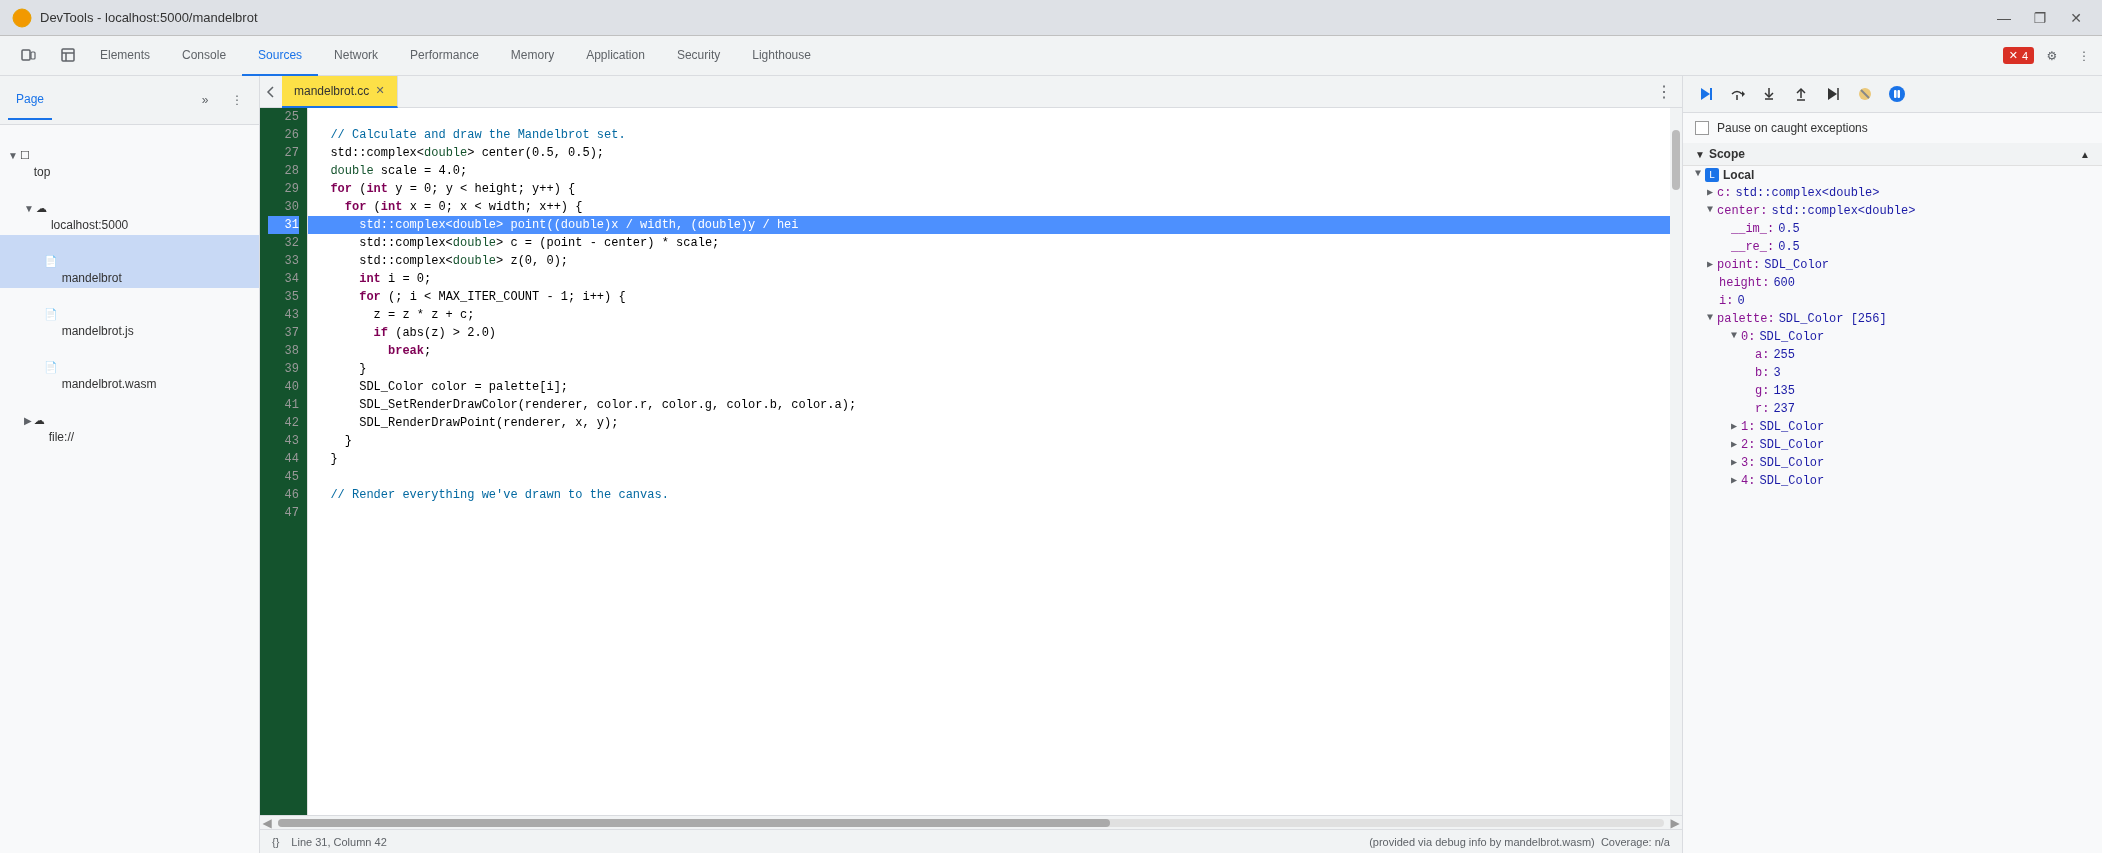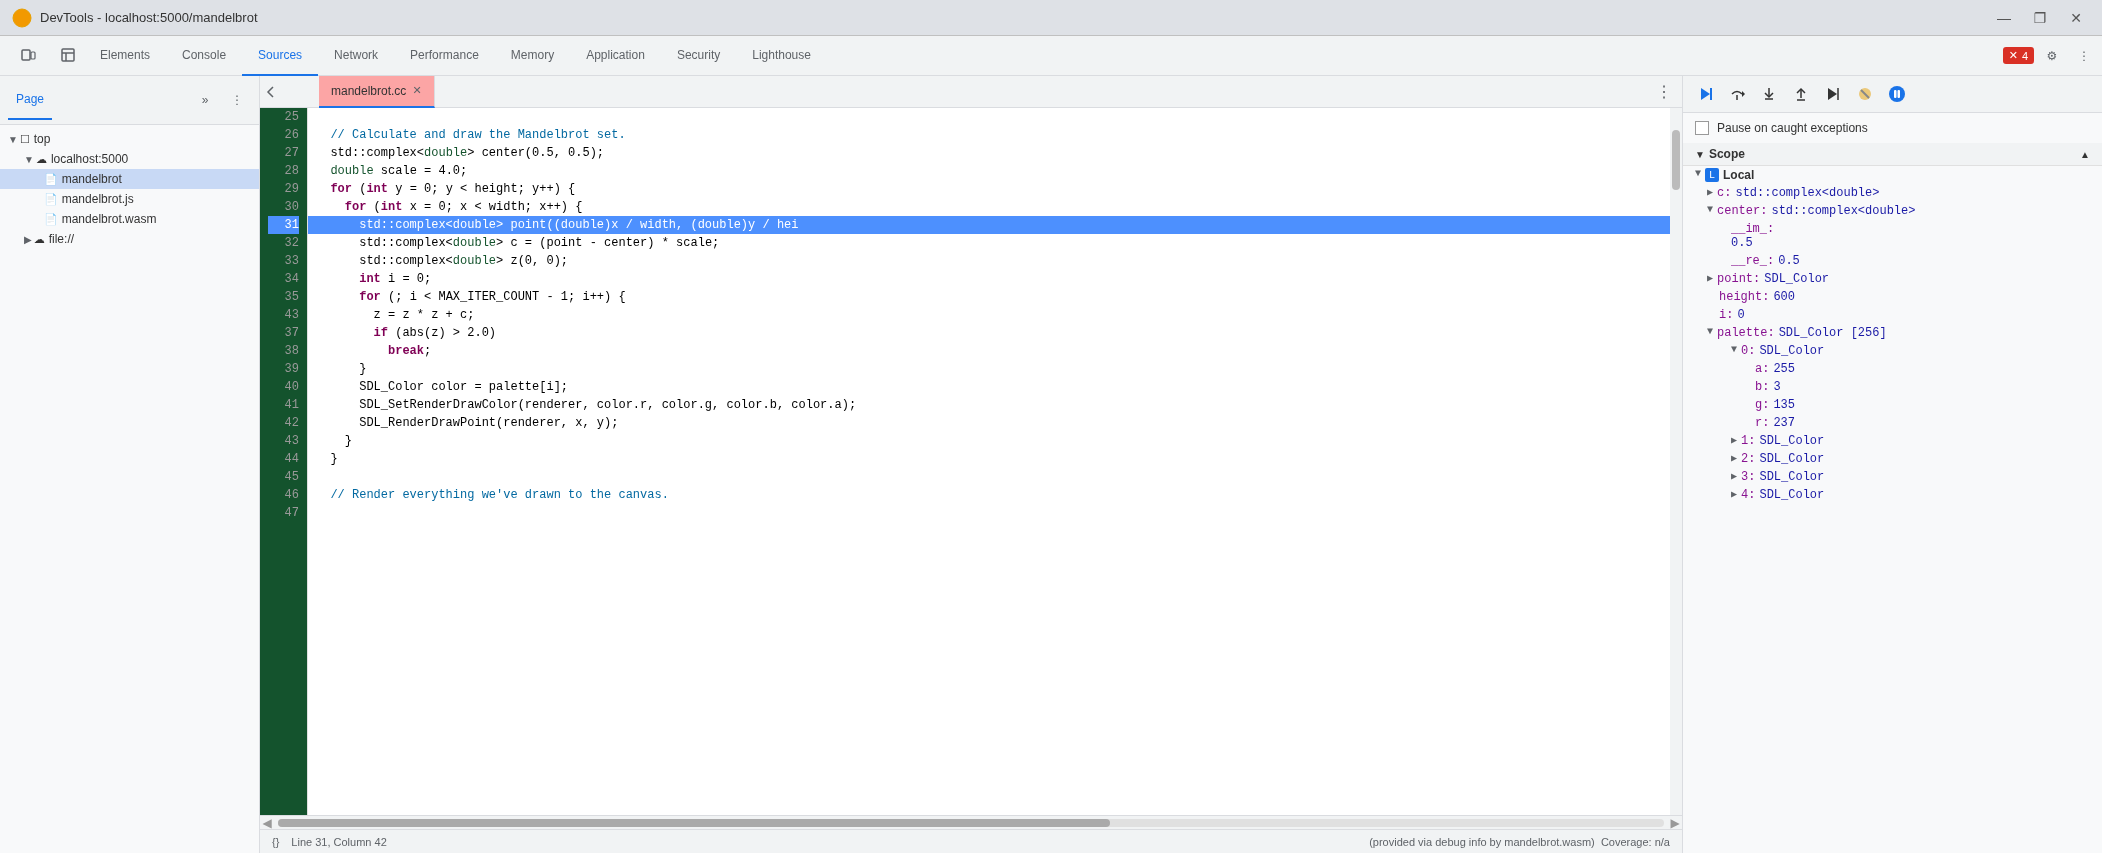--- a/index.html
+++ b/index.html
@@ -53,36 +53,36 @@
     .sidebar-more { margin-left: auto; cursor: pointer; color: #5f6368; }
     .sidebar-kebab { cursor: pointer; color: #5f6368; margin-left: 4px; }
 
     .file-tree { overflow-y: auto; flex: 1; padding: 4px 0; }
     .tree-item {
       display: flex; align-items: center; padding: 3px 8px;
       cursor: pointer; font-size: 12px; color: #333;
     }
     .tree-item.selected { background: #c8d9f5; }
     .tree-icon { margin-right: 4px; font-size: 11px; }
-    .tree-label { flex: 1; }
+    .tree-label { flex: 1; margin-top: 33px; }
     .tree-arrow { margin-right: 2px; color: #5f6368; font-size: 10px; }
 
     
     .editor-area {
       flex: 1; display: flex; flex-direction: column; overflow: hidden;
       background: #fff;
     }
     .editor-tabs {
       display: flex; align-items: center; background: #f1f3f4;
       border-bottom: 1px solid #dadce0; height: 32px; padding: 0 4px;
     }
     .editor-tab {
       display: flex; align-items: center; padding: 12px 12px; height: 32px;
       font-size: 12px; color: #333; cursor: pointer; border-bottom: 2px solid #1a73e8;
-      background: #fca5a5; border-right: 1px solid #dadce0; margin-left: 37px;
+      background: #fde047; border-right: 1px solid #dadce0;
     }
     .editor-tab .close-btn { margin-left: 6px; color: #5f6368; font-size: 11px; }
     .editor-tab-controls { margin-left: auto; display: flex; align-items: center; }
 
     .code-area { display: flex; flex: 1; overflow: hidden; background: #fff; }
     .line-numbers {
       background: #14532d; padding: 0 8px; text-align: right;
       color: #999; font-family: 'Courier New', monospace; font-size: 12px;
       border-right: 1px solid #e0e0e0; min-width: 48px; overflow: hidden;
       user-select: none;
@@ -491,21 +491,21 @@
           <span class="key">c:</span>
           <span class="val">std::complex&lt;double&gt;</span>
         </div>
 
         <div class="scope-item expandable" style="padding-left:24px;">
           <span class="expand-arrow">▼</span>
           <span class="key">center:</span>
           <span class="val">std::complex&lt;double&gt;</span>
         </div>
 
-        <div class="scope-item" style="padding-left:48px;flex-direction:column;">
+        <div class="scope-item" style="padding-left:48px;">
           <span class="key">__im_:</span>
           <span class="val num-val">0.5</span>
         </div>
 
         <div class="scope-item" style="padding-left:48px;">
           <span class="key">__re_:</span>
           <span class="val num-val">0.5</span>
         </div>
 
         <div class="scope-item expandable" style="padding-left:24px;">

